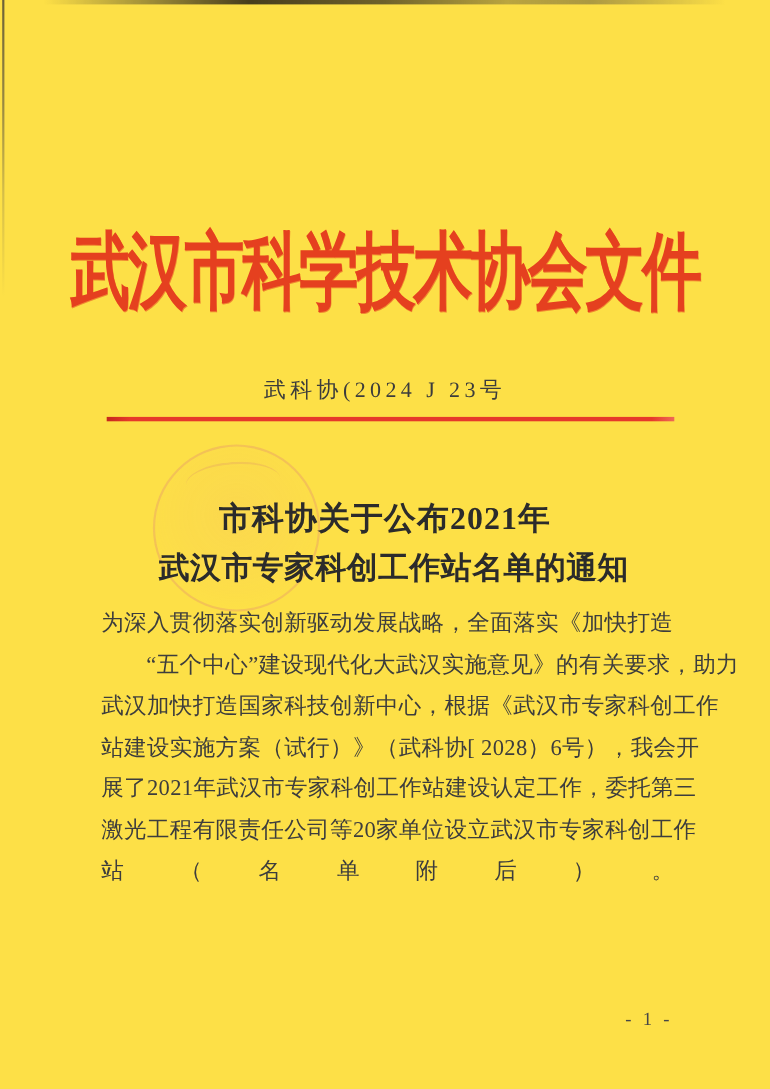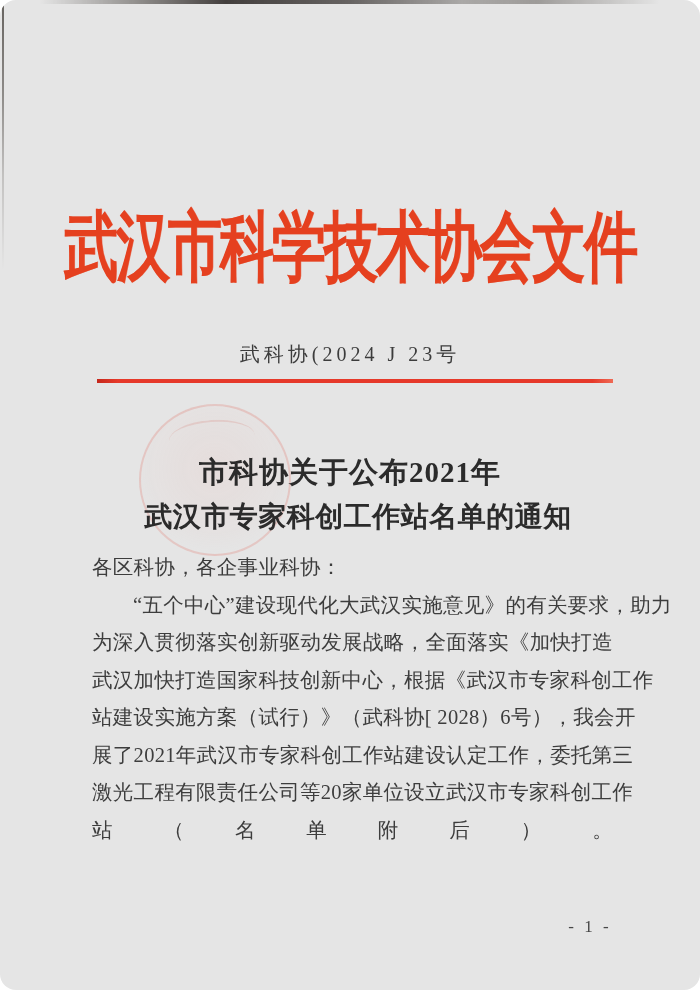--- a/index.html
+++ b/index.html
@@ -4,24 +4,23 @@
 <style>
   html, body {
     margin: 0;
     padding: 0;
     background: #ffffff;
   }
   .page {
     position: relative;
     width: 700px;
     height: 990px;
-    background: #e5e5e5;
+    background: #fde047;
     overflow: hidden;
     font-family: "Liberation Serif", "DejaVu Serif", serif;
-    border-radius: 16px;
   }
 
   
   .top-edge {
     position: absolute;
     top: 0; left: 40px;
     width: 620px; height: 4px;
     background: linear-gradient(90deg,
       rgba(0,0,0,0) 0%,
       rgba(50,45,40,0.45) 15%,
@@ -179,23 +178,22 @@
   <div class="red-rule"></div>
 
   <div class="seal"></div>
 
   <div class="notice-title">
     <div class="t1">市科协关于公布2021年</div>
     <div class="t2">武汉市专家科创工作站名单的通知</div>
   </div>
 
   <div class="body-text">
-      <div class="line">各区科协，各企事业科协：</div>
+      <div class="line">为深入贯彻落实创新驱动发展战略，全面落实《加快打造</div>
       <div class="line">“五个中心”建设现代化大武汉实施意见》的有关要求，助力</div>
-      <div class="line">为深入贯彻落实创新驱动发展战略，全面落实《加快打造</div>
       <div class="line">武汉加快打造国家科技创新中心，根据《武汉市专家科创工作</div>
       <div class="line">站建设实施方案（试行）》（武科协[ 2028）6号），我会开</div>
       <div class="line">展了2021年武汉市专家科创工作站建设认定工作，委托第三</div>
       <div class="line">激光工程有限责任公司等20家单位设立武汉市专家科创工作</div>
       <div class="line">站（名单附后）。</div>
     </div>
 
   <div class="page-number">- 1 -</div>
 
 </div>

